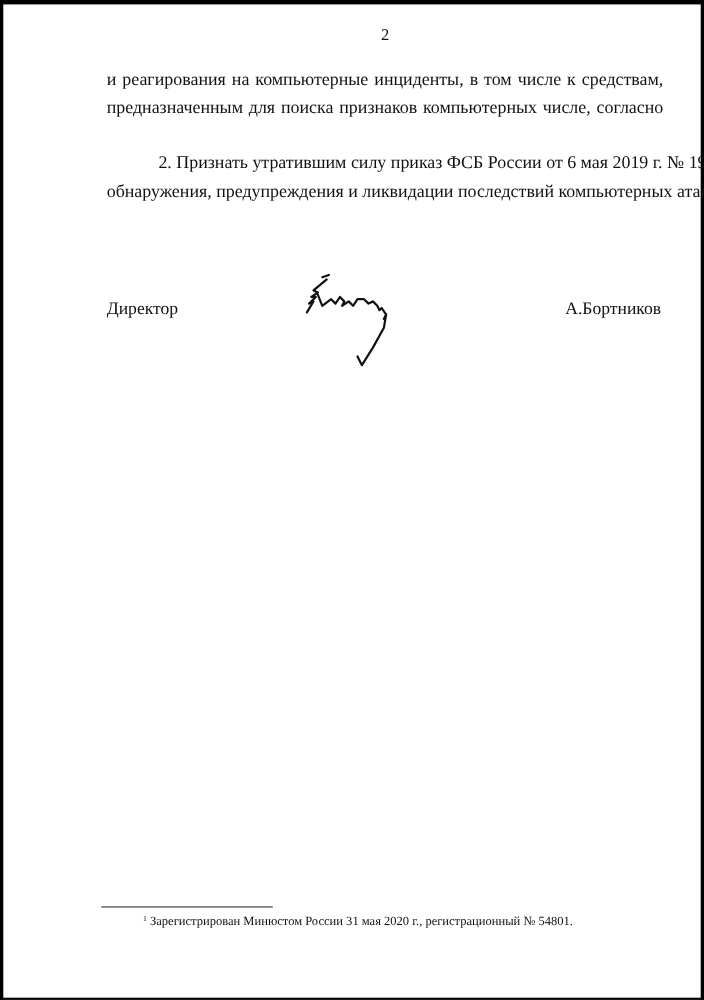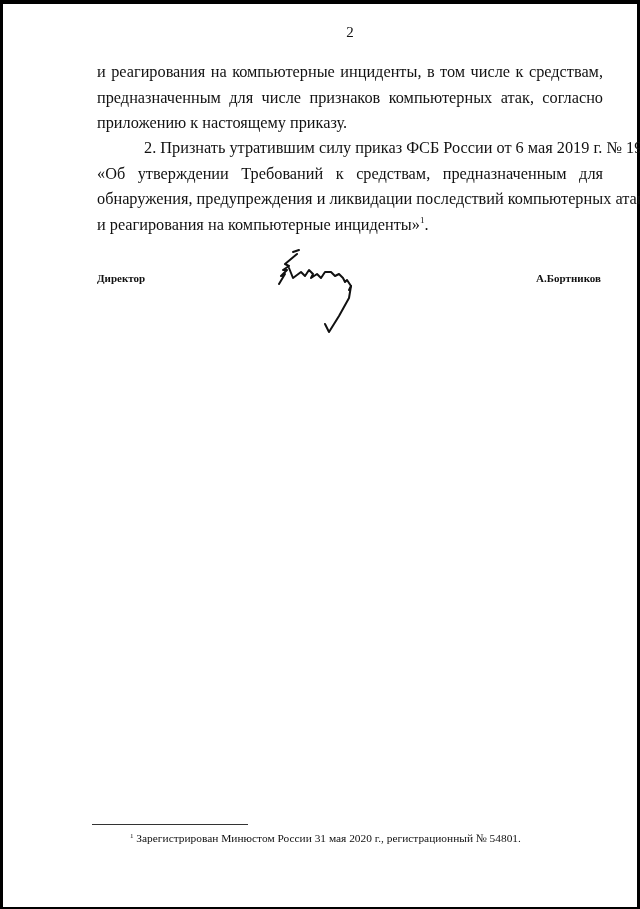--- a/index.html
+++ b/index.html
@@ -59,22 +59,21 @@
       font-size: 9px;
       vertical-align: 7px;
       line-height: 0;
     }
     .sign-row {
       position: absolute;
       top: 272px;
       left: 97px;
       width: 506px;
       height: 70px;
-      font-size: 11px;
-      font-weight: bold;
+      font-size: 16px;
     }
     .sign-title { position: absolute; left: 0; top: 0; }
     .sign-name { position: absolute; right: 2px; top: 0; margin-left: 40px; }
     .signature {
       position: absolute;
       left: 178px;
       top: -24px;
       width: 120px;
       height: 90px;
     }
@@ -104,29 +103,26 @@
 
 <div class="scan-edge-top"></div>
 <div class="scan-edge-left"></div>
 <div class="scan-edge-right"></div>
 <div class="scan-edge-bottom"></div>
 
 <div class="page-number">2</div>
 
 <div class="body-text para1">
   <span class="line justify">и реагирования на компьютерные инциденты, в том числе к средствам,</span>
-  <span class="line justify">предназначенным для числе признаков компьютерных атак, согласно</span>
-  <span class="line">приложению к настоящему приказу.</span>
+  <span class="line justify">предназначенным для поиска признаков компьютерных числе, согласно</span>
 </div>
 
 <div class="body-text para2">
   <span class="line indent">2. Признать утратившим силу приказ ФСБ России от 6 мая 2019 г. № 196</span>
-  <span class="line justify">«Об утверждении Требований к средствам, предназначенным для</span>
   <span class="line">обнаружения, предупреждения и ликвидации последствий компьютерных атак</span>
-  <span class="line"><span>и реагирования на компьютерные инциденты»</span><sup class="fn">1</sup><span>.</span></span>
 </div>
 
 <div class="sign-row">
   <span class="sign-title">Директор</span>
   <svg class="signature" viewBox="0 0 120 90" xmlns="http://www.w3.org/2000/svg">
     <g fill="none" stroke="#111" stroke-width="2" stroke-linecap="round" stroke-linejoin="round">
       <path d="M 22 6 L 10 16 L 14 18 L 8 22 L 12 22 L 6 28 L 10 26 L 4 36"></path>
       <path d="M 14 20 L 18 30 L 26 24 L 30 28 L 34 22 L 38 26 L 36 30 L 42 26 L 46 30 L 50 24 L 56 24 L 60 28 L 64 26 L 68 30 L 70 34 L 72 32 L 76 38 L 74 42"></path>
       <path d="M 76 38 L 74 50 L 64 68 L 54 84 L 50 76"></path>
       <path d="M 18 4 L 24 2"></path>

